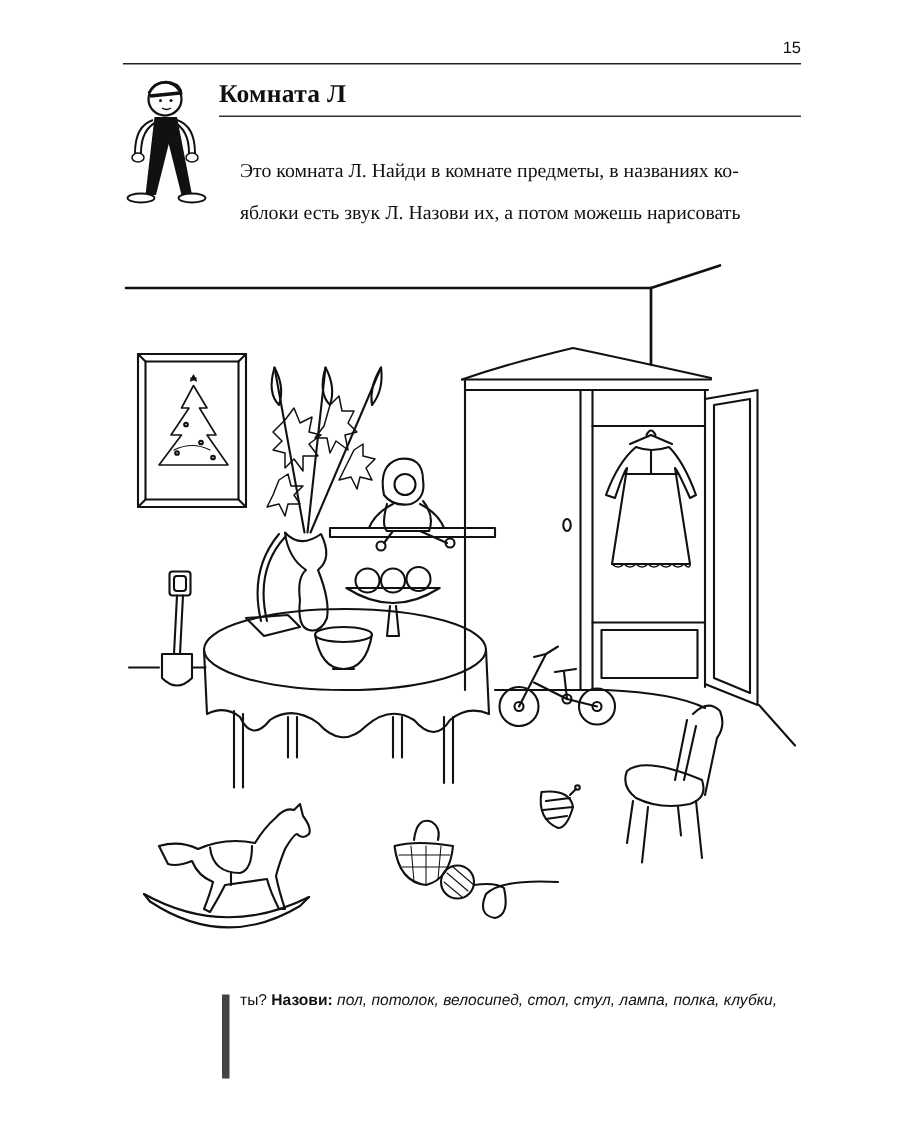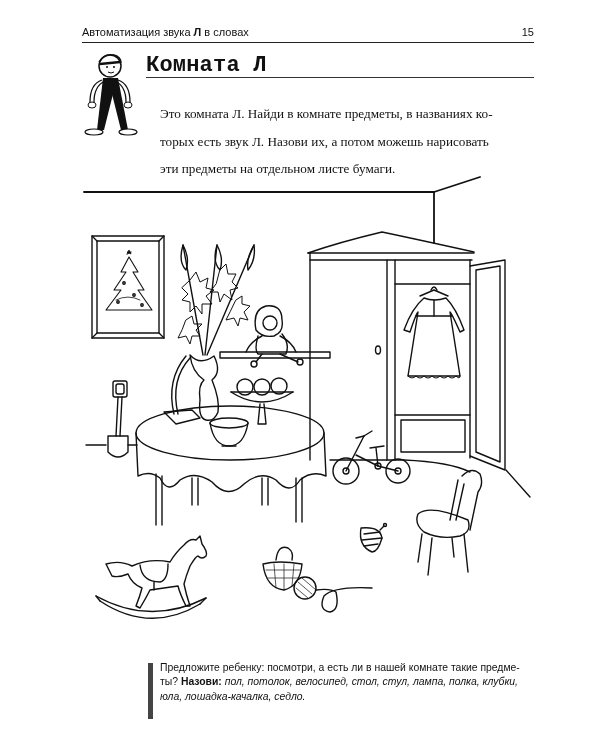--- a/index.html
+++ b/index.html
@@ -1,35 +1,34 @@
 <!DOCTYPE html>
 <html><head>
   <meta charset="utf-8">
   <style>
     html, body { margin: 0; padding: 0; background: #ffffff; }
     body { width: 600px; height: 750px; position: relative; overflow: hidden; font-family: "Liberation Sans", sans-serif; color: #111; }
     .header { position: absolute; left: 82px; top: 24px; width: 452px; height: 18px; border-bottom: 1.5px solid #222; font-size: 11px; }
     .header .title { position: absolute; left: 0; top: 2px; }
     .header .title b { font-weight: bold; }
     .header .page { position: absolute; right: 0; top: 2px; }
-    .section-title { position: absolute; left: 146px; top: 53px; font-family: Liberation Mono, monospace; font-weight: bold; font-size: 22px; letter-spacing: 0.2px; }
+    .section-title { position: absolute; left: 146px; top: 53px; font-family: Liberation Serif, serif; font-weight: bold; font-size: 17px; letter-spacing: 0.2px; }
     .section-rule { position: absolute; left: 146px; top: 77px; width: 388px; height: 0; border-top: 1.5px solid #333; }
     .intro { position: absolute; left: 148px; top: 94px; width: 388px; font-family: "Liberation Serif", serif; font-size: 13.2px; line-height: 15.5px; }
     .intro p { margin: 12px; white-space: nowrap; }
     .boy { position: absolute; left: 78px; top: 50px; }
     .scene { position: absolute; left: 0; top: 0; }
     .note-bar { position: absolute; left: 148px; top: 663px; width: 5px; height: 56px; background: #444; }
     .note-text { position: absolute; left: 160px; top: 661px; font-size: 10.4px; line-height: 14.3px; }
     .note-text div { white-space: nowrap; }
   </style>
 </head>
 <body>
 
 <div class="header">
-  <span class="title"><span>Автоматизация звука </span><b>Л</b><span> в словах</span></span>
   <span class="page">15</span>
 </div>
 
 <svg class="boy" width="64" height="90" viewBox="0 0 64 90">
 
   <circle cx="32" cy="16" r="11" fill="#fff" stroke="#111" stroke-width="1.5"></circle>
   <path d="M21 12 Q26 3 36 5 Q43 7 43 13" fill="none" stroke="#111" stroke-width="1.5"></path>
   <path d="M22 14 L42 12" stroke="#111" stroke-width="2.5"></path>
   <circle cx="29" cy="17" r="1" fill="#111"></circle>
   <circle cx="36" cy="17" r="1" fill="#111"></circle>
@@ -46,22 +45,21 @@
   <polygon points="30,28 40,28 50,80 43,80" fill="#111"></polygon>
   <ellipse cx="16" cy="82" rx="9" ry="3" fill="#fff" stroke="#111" stroke-width="1.2"></ellipse>
   <ellipse cx="50" cy="82" rx="9" ry="3" fill="#fff" stroke="#111" stroke-width="1.2"></ellipse>
 </svg>
 
 <div class="section-title">Комната Л</div>
 <div class="section-rule"></div>
 
 <div class="intro">
   <p>Это комната Л. Найди в комнате предметы, в названиях ко-</p>
-  <p>торых есть звук Л. Назови их, а потом можешь нарисовать</p>
-  <p>эти предметы на отдельном листе бумаги.</p>
+  <p>яблоки есть звук Л. Назови их, а потом можешь нарисовать</p>
 </div>
 
 <svg class="scene" width="600" height="650" viewBox="0 0 600 650" fill="none" stroke="#111" stroke-width="1.4" stroke-linecap="round" stroke-linejoin="round">
 
   <g>
     <line x1="84" y1="192" x2="434" y2="192" stroke-width="1.8"></line>
     <line x1="434" y1="192" x2="480" y2="177" stroke-width="1.8"></line>
     <line x1="434" y1="192" x2="434" y2="243" stroke-width="1.8"></line>
   </g>
 
@@ -235,16 +233,14 @@
     <line x1="154" y1="582" x2="154" y2="590"></line>
     <path d="M100 601 Q150 634 200 604"></path>
     <path d="M96 596 Q150 626 206 598"></path>
     <line x1="96" y1="596" x2="100" y2="601"></line>
     <line x1="206" y1="598" x2="200" y2="604"></line>
   </g>
 </svg>
 
 <div class="note-bar"></div>
 <div class="note-text">
-  <div>Предложите ребенку: посмотри, а есть ли в нашей комнате такие предме-</div>
   <div><span>ты? </span><b>Назови:</b><i> пол, потолок, велосипед, стол, стул, лампа, полка, клубки,</i></div>
-  <div><i>юла, лошадка-качалка, седло.</i></div>
 </div>
 
 </body></html>

